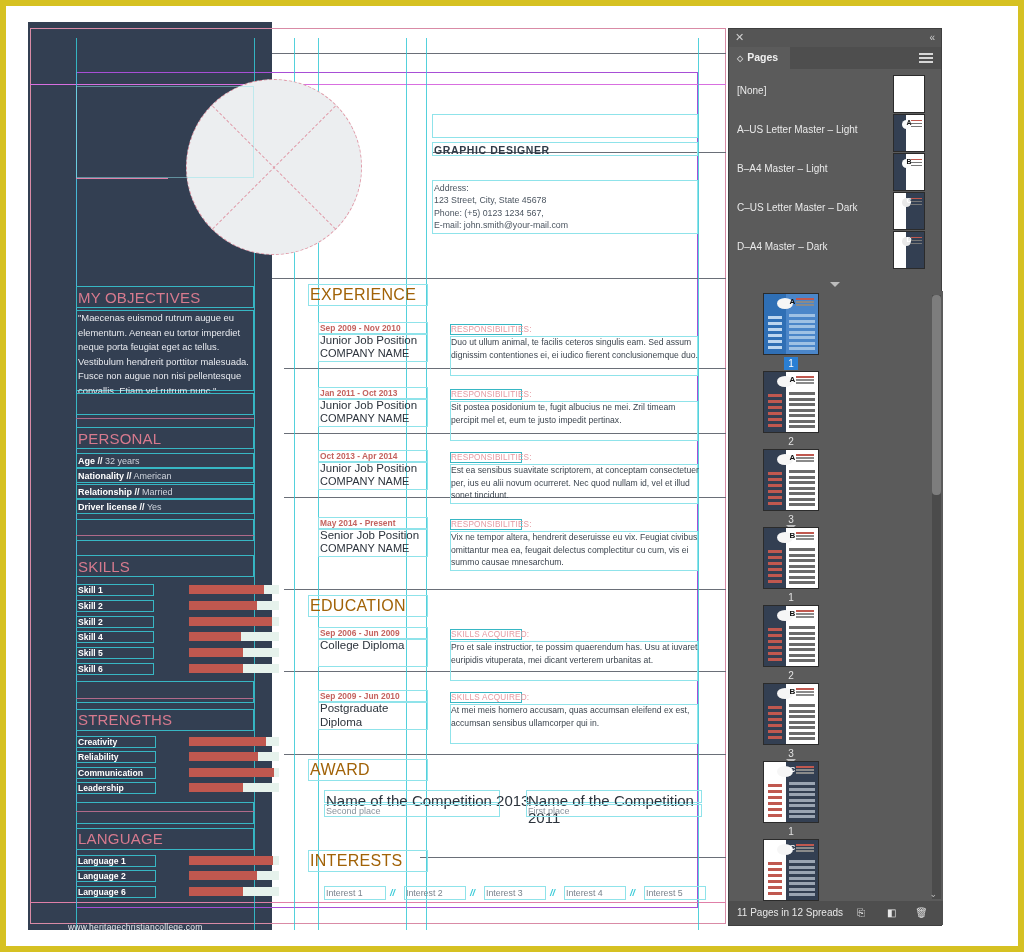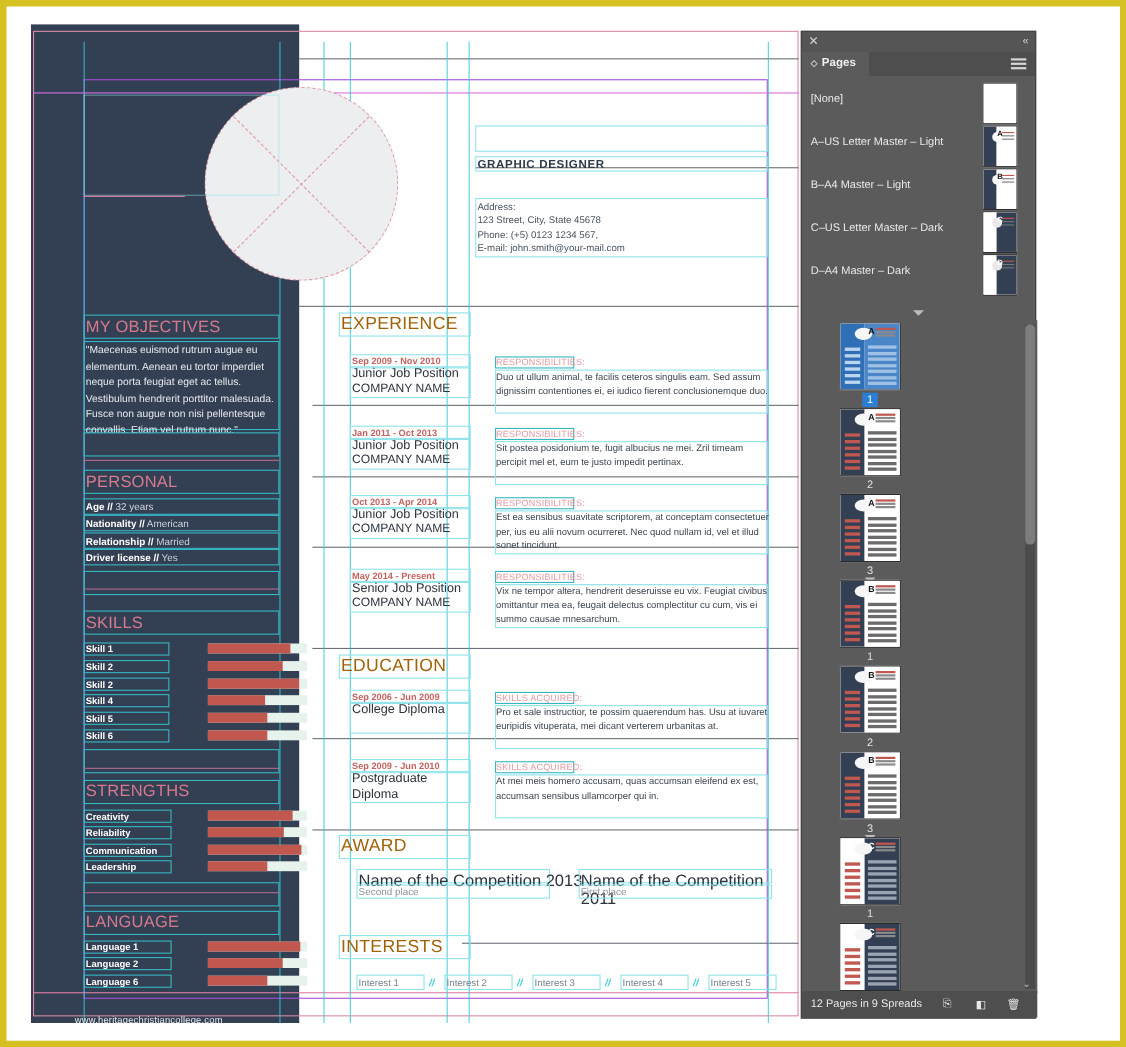--- a/index.html
+++ b/index.html
@@ -621,19 +621,19 @@
             <i style="position: absolute; left: 25px; top: 42px; width: 26px; height: 3px; background: rgb(154, 164, 178);"></i>
             <i style="position: absolute; left: 25px; top: 47.5px; width: 26px; height: 3px; background: rgb(154, 164, 178);"></i>
             <i style="position: absolute; left: 25px; top: 53px; width: 26px; height: 3px; background: rgb(154, 164, 178);"></i>
           </div>
         </div>
       </div>
 
     <div class="pn-caret">⌄</div>
 
     <div class="pn-bot">
-      <span>12 Pages in 9 Spreads</span>
+      <span>11 Pages in 12 Spreads</span>
       <span class="pn-ic" style="left:128px;">⎘</span>
       <span class="pn-ic" style="left:158px;">◧</span>
       <span class="pn-ic" style="left:186px;">🗑</span>
     </div>
   </div>
 </div>
 
 </body></html>

